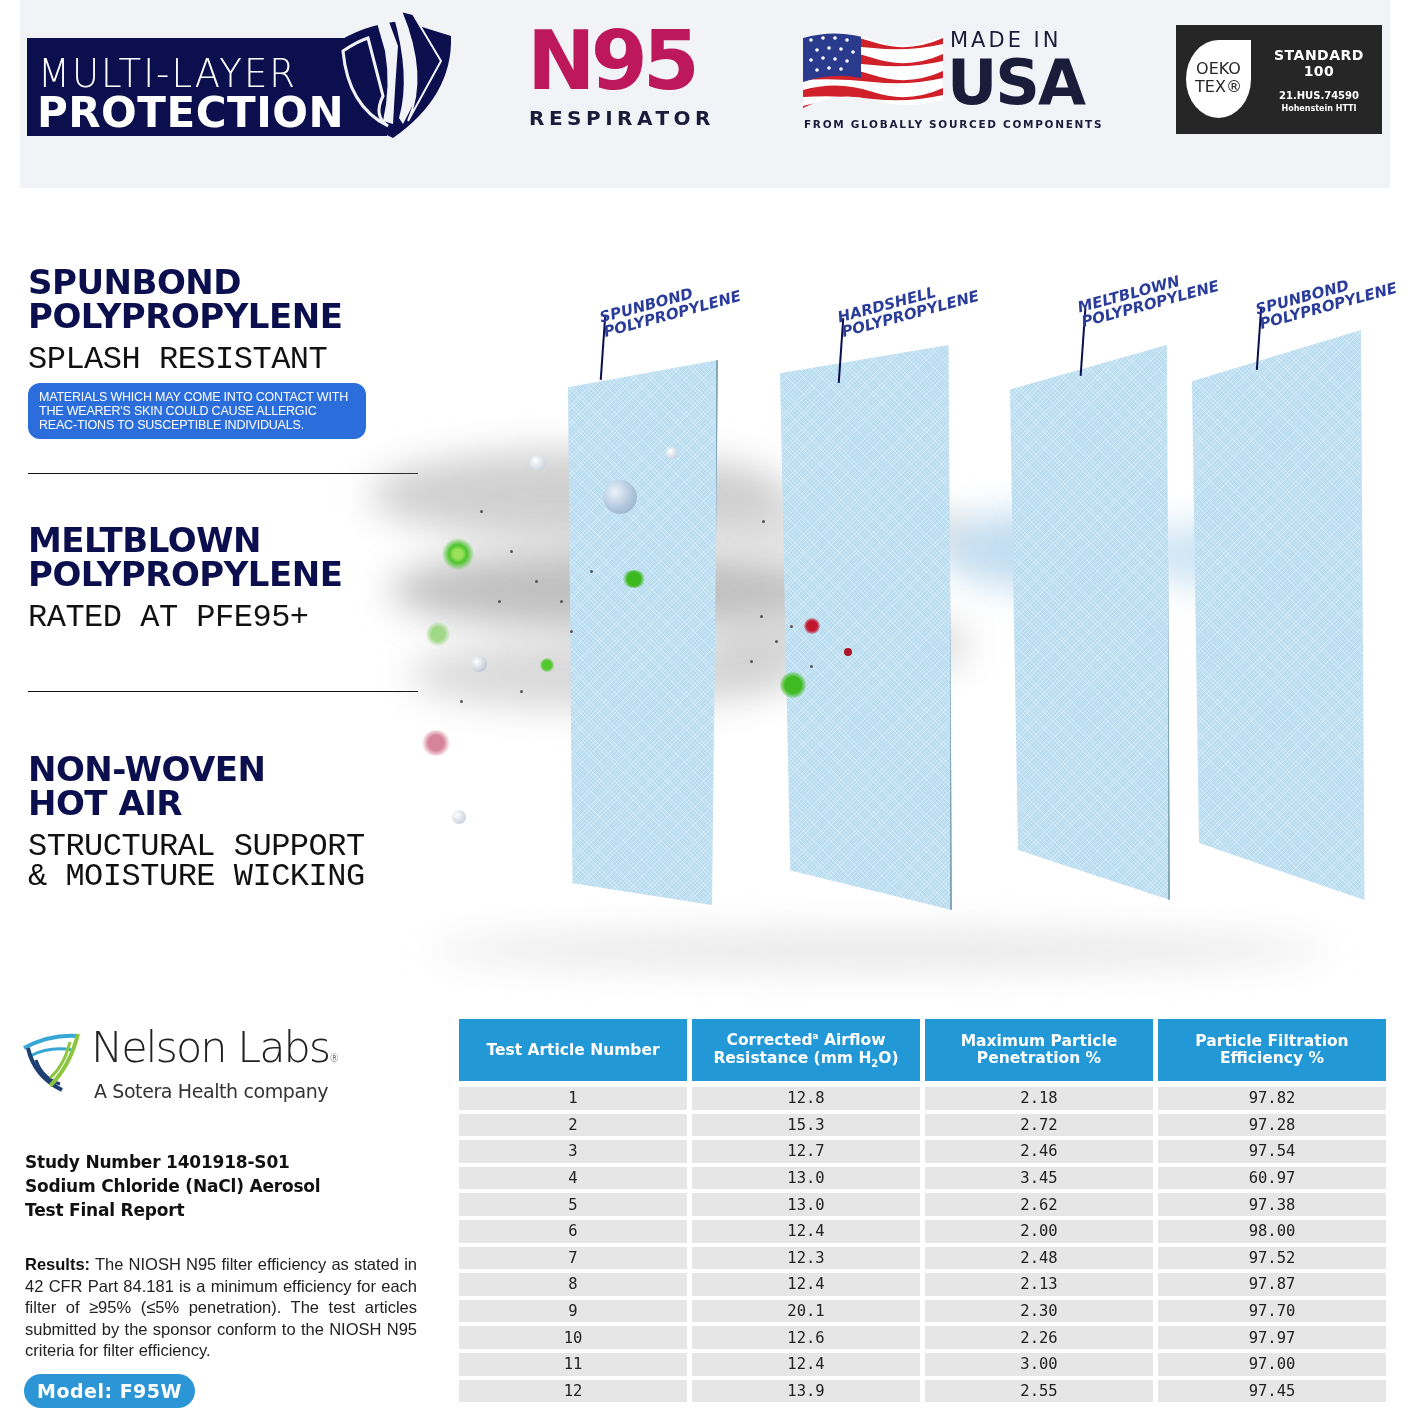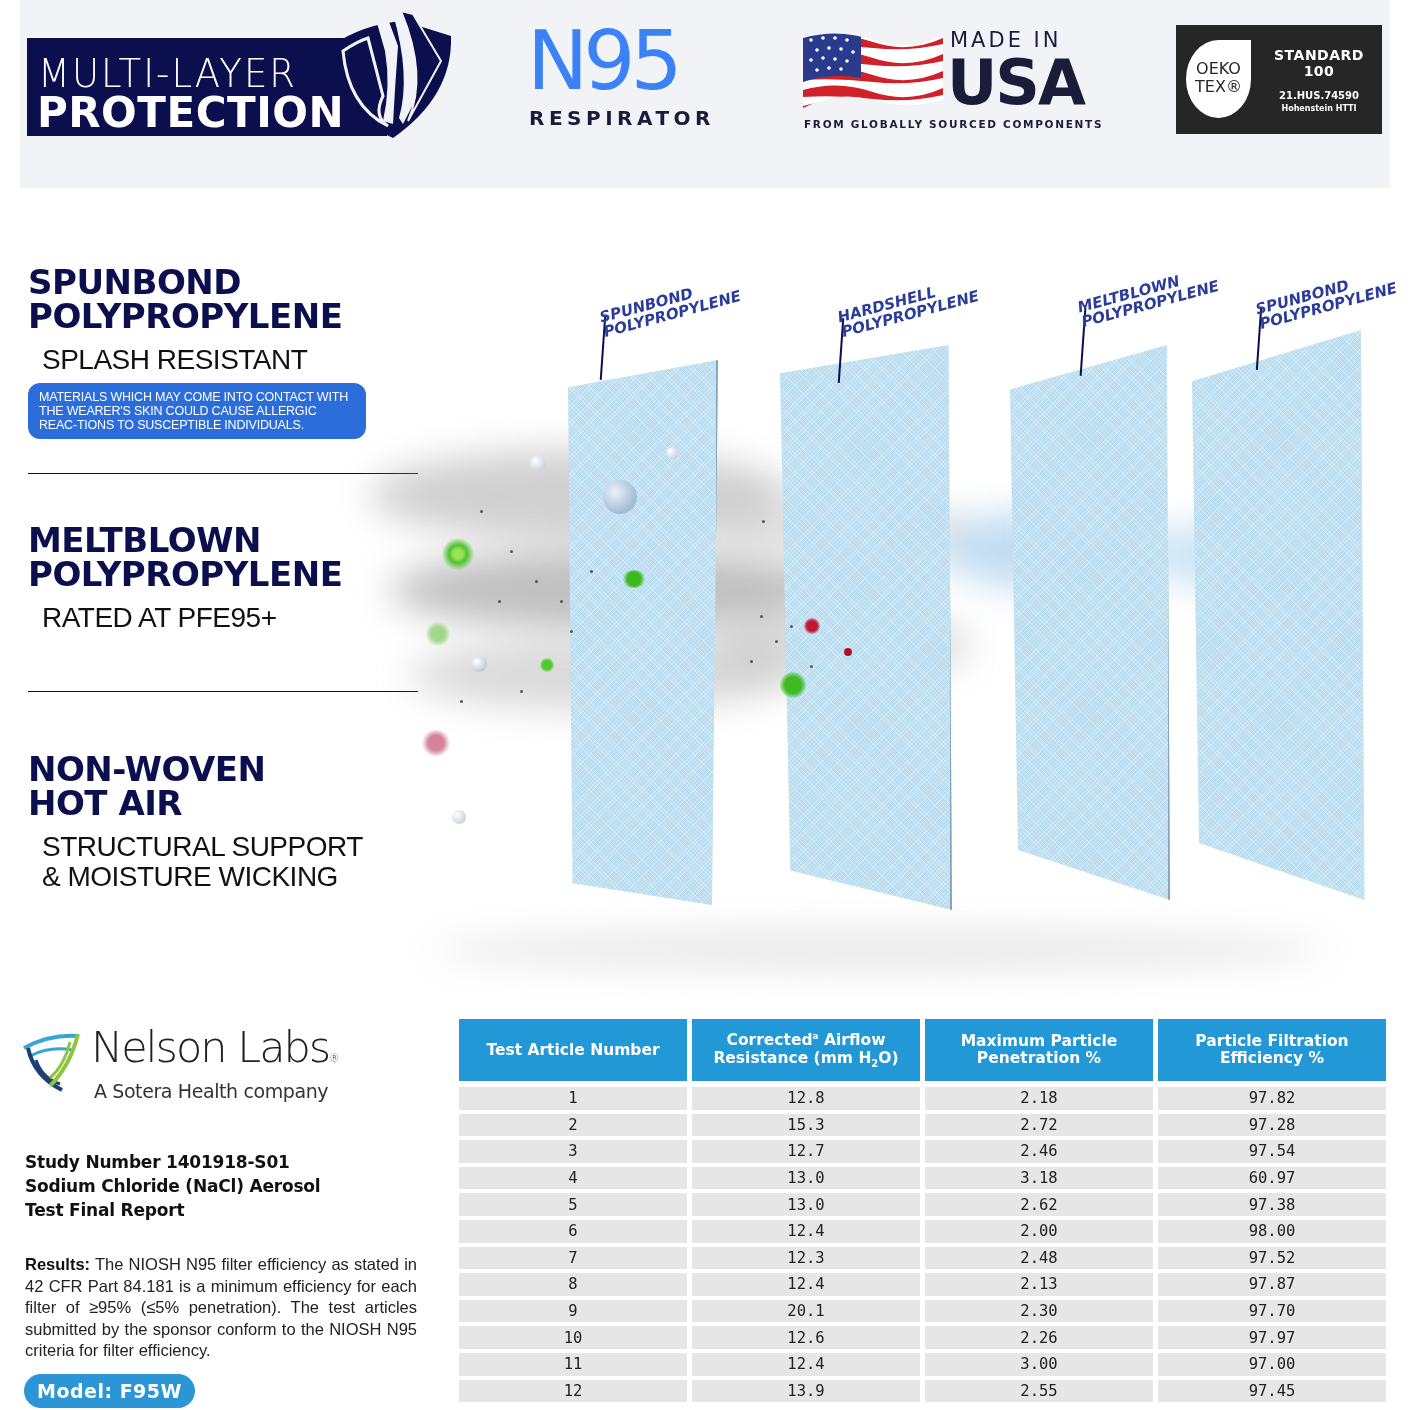--- a/index.html
+++ b/index.html
@@ -9,40 +9,40 @@
   
   .banner { position: absolute; left: 20px; top: 0; width: 1370px; height: 188px; background: #f1f3f7; }
 
   .mlp { position: absolute; left: 27px; top: 6px; width: 425px; height: 135px; }
   .mlp-box { position: absolute; left: 0; top: 32px; width: 360px; height: 98px; background: #0c0f4e; }
   .mlp-line1 { position: absolute; left: 11px; top: 46px; color: #fff; font-size: 37px; font-weight: 300; letter-spacing: 2px; white-space: nowrap; font-family: "DejaVu Sans", sans-serif; transform: scaleY(1.05); }
   .mlp-line2 { position: absolute; left: 10px; top: 82px; color: #fff; font-size: 42px; font-weight: 700; letter-spacing: 0.5px; white-space: nowrap; font-family: "DejaVu Sans", sans-serif; }
   .mlp-shield { position: absolute; left: 296px; top: 0; width: 130px; height: 135px; }
 
   .n95 { position: absolute; left: 527px; top: 22px; width: 195px; }
-  .n95-big { font-family: "DejaVu Sans", sans-serif; font-weight: 400; font-size: 82px; line-height: 78px; color: #3b82f6; letter-spacing: -5px; }
+  .n95-big { font-family: "DejaVu Sans", sans-serif; font-weight: 700; font-size: 82px; line-height: 78px; color: #be185d; letter-spacing: -5px; }
   .n95-sub { font-family: "DejaVu Sans", sans-serif; font-weight: 700; font-size: 20px; color: #1a1c3a; letter-spacing: 4.5px; margin-top: 6px; margin-left: 2px; }
 
   .usa { position: absolute; left: 803px; top: 28px; width: 290px; height: 110px; }
   .usa-flag { position: absolute; left: 0; top: 2px; width: 140px; height: 80px; }
   .usa-made { position: absolute; left: 147px; top: 0; font-family: "DejaVu Sans", sans-serif; font-size: 21px; color: #1a1c3a; letter-spacing: 3px; white-space: nowrap; }
   .usa-big { position: absolute; left: 144px; top: 22px; font-family: "DejaVu Sans", sans-serif; font-weight: 900; font-size: 62px; color: #1a1c3a; letter-spacing: -2px; line-height: 66px; }
   .usa-sub { position: absolute; left: 1px; top: 90px; font-family: "DejaVu Sans", sans-serif; font-weight: 700; font-size: 10.5px; color: #1a1c3a; letter-spacing: 1.7px; white-space: nowrap; }
 
   .oeko { position: absolute; left: 1176px; top: 25px; width: 206px; height: 109px; background: #262626; }
   .oeko-drop { position: absolute; left: 10px; top: 15px; width: 65px; height: 78px; background: #fff; border-radius: 50% 0 50% 50%; }
   .oeko-name { position: absolute; left: 10px; top: 35px; width: 65px; text-align: center; font-family: "DejaVu Sans", sans-serif; font-size: 16px; color: #262626; line-height: 18px; }
   .oeko-std { position: absolute; left: 88px; top: 22px; width: 110px; text-align: center; color: #fff; font-family: "DejaVu Sans", sans-serif; font-weight: 700; font-size: 14px; line-height: 16px; letter-spacing: 0.5px; }
   .oeko-num { position: absolute; left: 88px; top: 65px; width: 110px; text-align: center; color: #fff; font-family: "DejaVu Sans", sans-serif; font-weight: 700; font-size: 10px; }
   .oeko-inst { position: absolute; left: 88px; top: 79px; width: 110px; text-align: center; color: #fff; font-family: "DejaVu Sans", sans-serif; font-weight: 700; font-size: 8px; }
 
   
   .feature { position: absolute; left: 28px; width: 400px; }
   .feat-title { font-family: "DejaVu Sans", sans-serif; font-weight: 900; font-size: 34px; line-height: 34px; color: #0c0f4e; letter-spacing: -0.5px; }
-  .feat-sub { font-family: Liberation Sans, sans-serif; font-size: 28px; color: #111; margin-top: 12px; line-height: 30px; letter-spacing: -0.5px; margin-left: 14px; }
+  .feat-sub { font-family: Liberation Mono, monospace; font-size: 32px; color: #111; margin-top: 12px; line-height: 30px; letter-spacing: -0.5px; }
   .feat-note { margin-top: 8px; width: 338px; background: #2b6ddb; color: #fff; border-radius: 12px; padding: 7px 11px; font-family: "Liberation Sans", sans-serif; font-size: 12.5px; line-height: 14px; letter-spacing: -0.2px; }
   .divider { position: absolute; left: 28px; width: 390px; height: 1px; background: #111; }
 
   
   .illus { position: absolute; left: 370px; top: 270px; width: 1040px; height: 740px; }
   .stream { position: absolute; border-radius: 50%; filter: blur(18px); }
   .panel { position: absolute; background:
       repeating-linear-gradient(45deg, rgba(255,255,255,0.25) 0 1px, transparent 1px 3px),
       repeating-linear-gradient(-45deg, rgba(255,255,255,0.25) 0 1px, transparent 1px 3px),
       #b7dcef; border-right: 2px solid #7fa6bb; }
@@ -307,21 +307,21 @@
     </div>
   <div class="trow tbody">
       <div class="tc">3</div>
       <div class="tc">12.7</div>
       <div class="tc">2.46</div>
       <div class="tc">97.54</div>
     </div>
   <div class="trow tbody">
       <div class="tc">4</div>
       <div class="tc">13.0</div>
-      <div class="tc">3.18</div>
+      <div class="tc">3.45</div>
       <div class="tc">60.97</div>
     </div>
   <div class="trow tbody">
       <div class="tc">5</div>
       <div class="tc">13.0</div>
       <div class="tc">2.62</div>
       <div class="tc">97.38</div>
     </div>
   <div class="trow tbody">
       <div class="tc">6</div>

